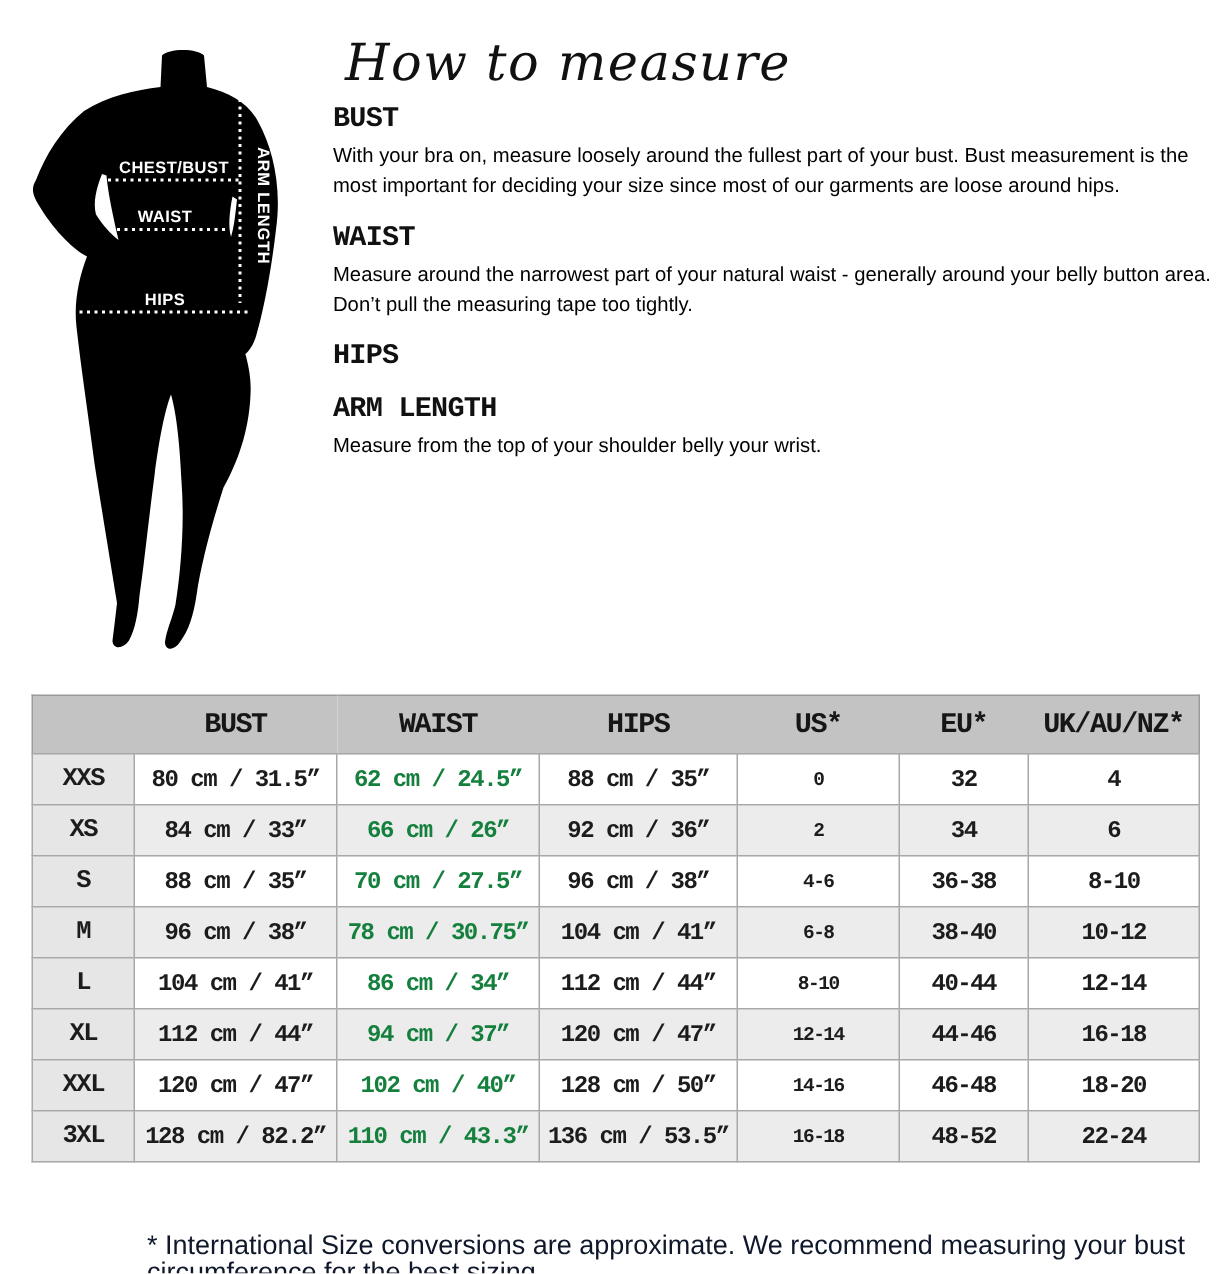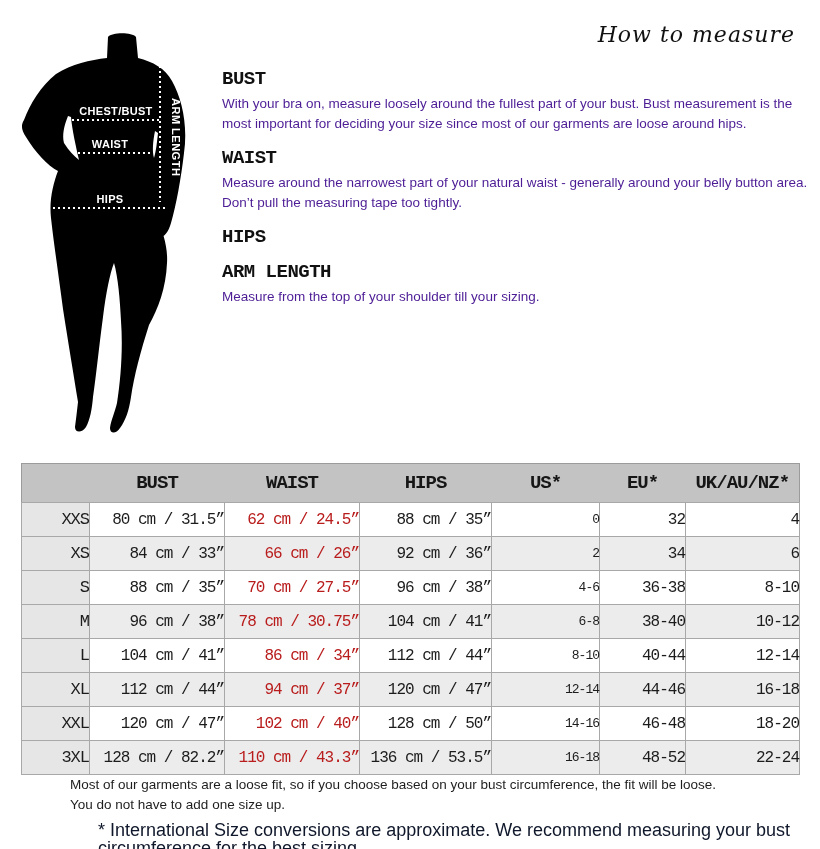--- a/index.html
+++ b/index.html
@@ -12,44 +12,44 @@
     overflow: hidden;
     font-family: "Liberation Sans", "DejaVu Sans", sans-serif;
   }
 
   
   .figure-wrap { position: absolute; left: 10px; top: 25px; width: 225px; height: 416px; }
 
   
   .title {
     position: absolute; left: 230px; top: 22px; width: 565px;
-    text-align: right;
+    text-align: left;
     font-family: "DejaVu Serif", serif;
     font-style: italic;
-    font-size: 22px;
+    font-size: 34px;
     letter-spacing: 1px;
     color: #111111;
   }
 
   
   .sections { position: absolute; left: 222px; top: 68px; width: 590px; }
   .sections h2 {
     font-family: "Liberation Mono", "DejaVu Sans Mono", monospace;
     font-weight: bold;
     font-size: 19px;
     line-height: 22px;
     letter-spacing: -0.5px;
     color: #111111;
     margin: 13px 0 4px 0;
   }
   .sections section:first-child h2 { margin-top: 0; }
   .sections p {
     font-size: 13.5px;
     line-height: 20px;
-    color: #4c1d95;
+    color: #000000;
   }
 
   
   table.size-table {
     position: absolute; left: 21px; top: 463px;
     width: 778px;
     border-collapse: collapse;
     table-layout: fixed;
     font-family: "Liberation Mono", "DejaVu Sans Mono", monospace;
     border: 1px solid #9b9b9b;
@@ -62,30 +62,30 @@
     letter-spacing: -1px;
     color: #161616;
     border: none;
     text-align: center;
     vertical-align: middle;
   }
   table.size-table tbody th,
   table.size-table tbody td {
     height: 34px;
     border: 1px solid #a8a8a8;
-    text-align: right;
+    text-align: center;
     vertical-align: middle;
-    font-weight: normal;
+    font-weight: bold;
     color: #1c1c1c;
     background: #ffffff;
   }
   table.size-table tbody th { background: #e6e6e6; font-size: 17px; letter-spacing: -1px; }
   table.size-table tbody td { font-size: 16px; letter-spacing: -1px; }
   table.size-table tbody tr:nth-child(even) td { background: #ececec; }
-  table.size-table tbody td.c2 { color: #b91c1c; margin-top: 12px; }
+  table.size-table tbody td.c2 { color: #15803d; margin-top: 12px; }
   table.size-table tbody td.c4 { font-size: 13px; }
 
   
   .fit-note { position: absolute; left: 70px; top: 775px; width: 740px; font-size: 13.5px; line-height: 20px; color: #1e1e1e; }
   .conversion-note { position: absolute; left: 70px; top: 821px; width: 745px; font-size: 18px; line-height: 18px; color: #0f172a; margin-left: 28px; }
 </style>
 </head>
 <body>
 
 <div class="page">
@@ -148,21 +148,21 @@
     </section>
     <section>
       <h2>WAIST</h2>
       <p>Measure around the narrowest part of your natural waist - generally around your belly button area. Don’t pull the measuring tape too tightly.</p>
     </section>
     <section>
       <h2>HIPS</h2>
     </section>
     <section>
       <h2>ARM LENGTH</h2>
-      <p>Measure from the top of your shoulder till your sizing.</p>
+      <p>Measure from the top of your shoulder belly your wrist.</p>
     </section>
   </div>
 
   <table class="size-table">
     <colgroup>
       <col style="width:68px">
         <col style="width:135px">
         <col style="width:135px">
       <col style="width:132px">
         <col style="width:108px">
@@ -249,19 +249,15 @@
           <td class="c1">128 cm / 82.2”</td>
           <td class="c2">110 cm / 43.3”</td>
           <td class="c3">136 cm / 53.5”</td>
           <td class="c4">16-18</td>
           <td class="c5">48-52</td>
           <td class="c6">22-24</td>
         </tr>
       </tbody>
   </table>
 
-  <div class="fit-note">
-    <div>Most of our garments are a loose fit, so if you choose based on your bust circumference, the fit will be loose.</div>
-    <div>You do not have to add one size up.</div>
-  </div>
   <div class="conversion-note">* International Size conversions are approximate. We recommend measuring your bust circumference for the best sizing.</div>
 
 </div>
 
 </body></html>

